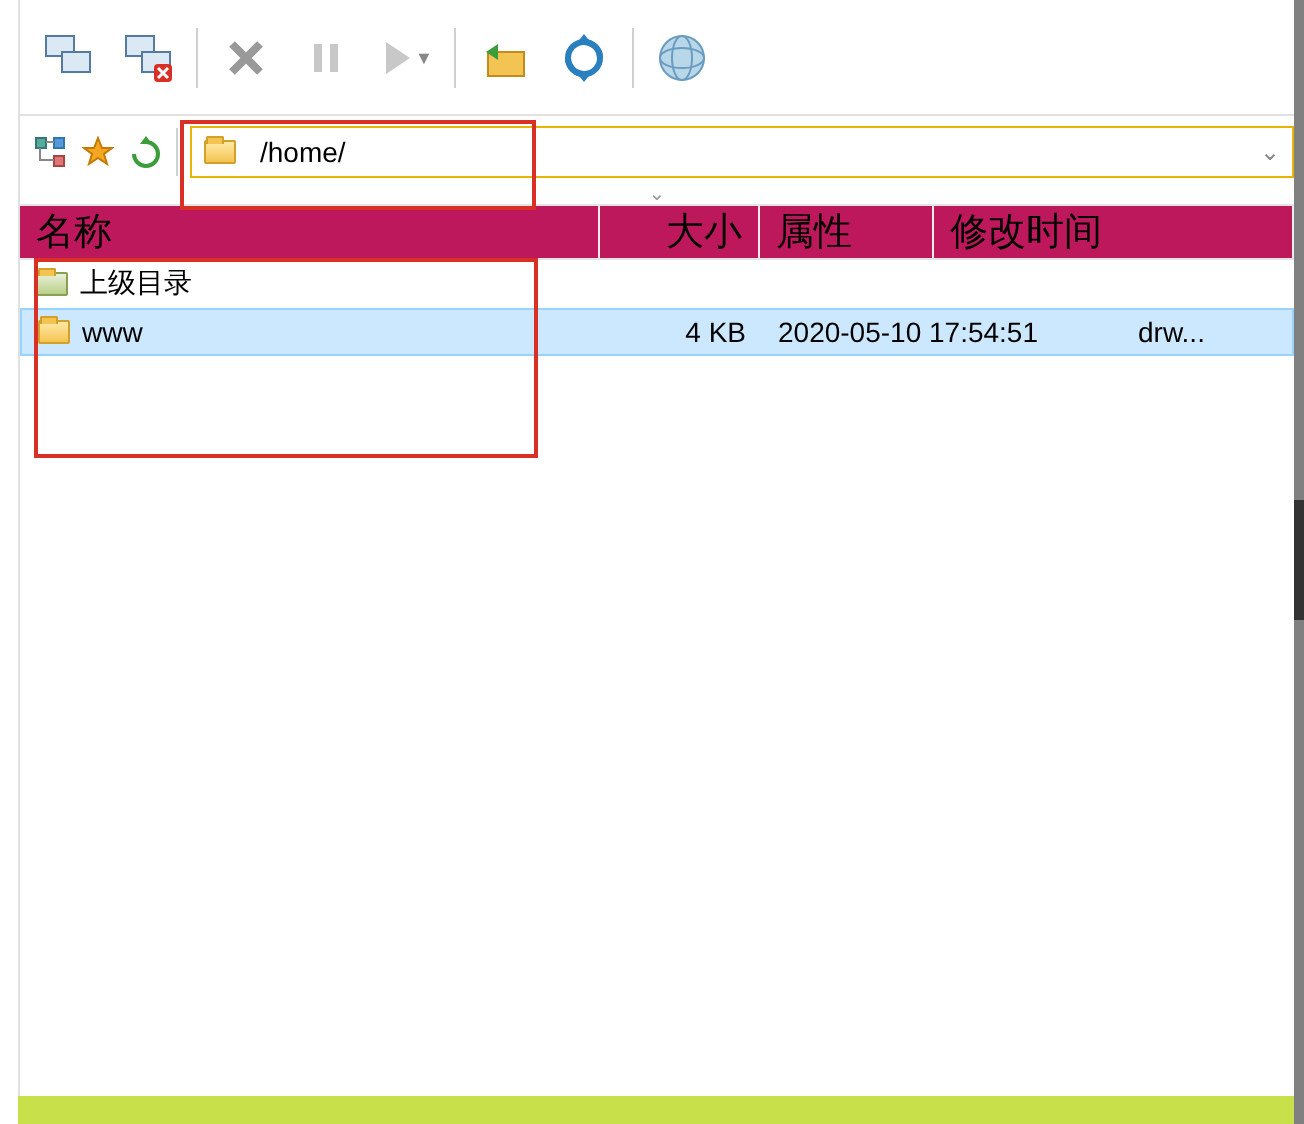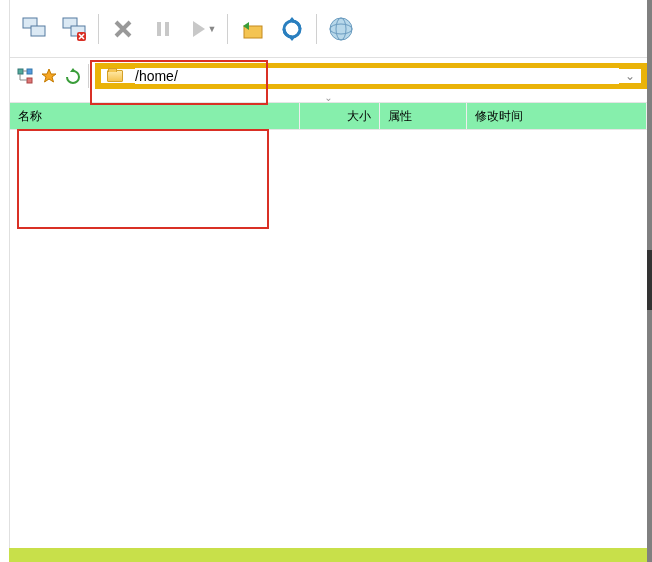--- a/index.html
+++ b/index.html
@@ -74,21 +74,21 @@
       cursor: pointer;
     }
     .pathbar .sep {
       width: 1px;
       height: 24px;
       background: #d0d0d0;
     }
     .path-input-wrap {
       flex: 1;
       height: 26px;
-      border: 6px solid #eab308;
+      border: 1px solid #eab308;
       display: flex;
       align-items: center;
       padding: 0 6px;
       gap: 6px;
       background: #fff;
     }
     .path-input {
       flex: 1;
       border: none;
       outline: none;
@@ -101,22 +101,22 @@
     }
     .file-table {
       width: 100%;
     }
     .file-header {
       display: flex;
       height: 28px;
       align-items: center;
       border-top: 1px solid #e5e5e5;
       border-bottom: 1px solid #e5e5e5;
-      background: #86efac;
-      font-size: 12px;
+      background: #be185d;
+      font-size: 19px;
     }
     .file-header .col {
       padding: 0 8px;
       border-right: 1px solid #eee;
       height: 100%;
       display: flex;
       align-items: center;
     }
     .col-name { width: 290px; }
     .col-size { width: 80px; justify-content: flex-end; }
@@ -286,20 +286,40 @@
   </div>
   <div class="caret-down-mini">⌄</div>
 
   <div class="file-table">
     <div class="file-header">
       <div class="col col-name">名称</div>
       <div class="col col-size">大小</div>
       <div class="col col-attr">属性</div>
       <div class="col col-date">修改时间</div>
     </div>
+    <div class="file-rows">
+      <div class="file-row">
+        <div class="col col-name">
+          <span class="folder-icon" style="background:linear-gradient(#e8f0d8,#b8d088);border-color:#8aa050;"></span>
+          <span>上级目录</span>
+        </div>
+        <div class="col col-size"></div>
+        <div class="col col-date"></div>
+        <div class="col col-attr"></div>
+      </div>
+      <div class="file-row selected">
+        <div class="col col-name">
+          <span class="folder-icon"></span>
+          <span>www</span>
+        </div>
+        <div class="col col-size">4 KB</div>
+        <div class="col col-date">2020-05-10 17:54:51</div>
+        <div class="col col-attr">drw...</div>
+      </div>
+    </div>
   </div>
 </div>
 
 <div class="highlight-box-1"></div>
 <div class="highlight-box-2"></div>
 <div class="bottom-bar"></div>
 <div class="right-edge"></div>
 <div class="right-edge-bar"></div>
 
 </body></html>

